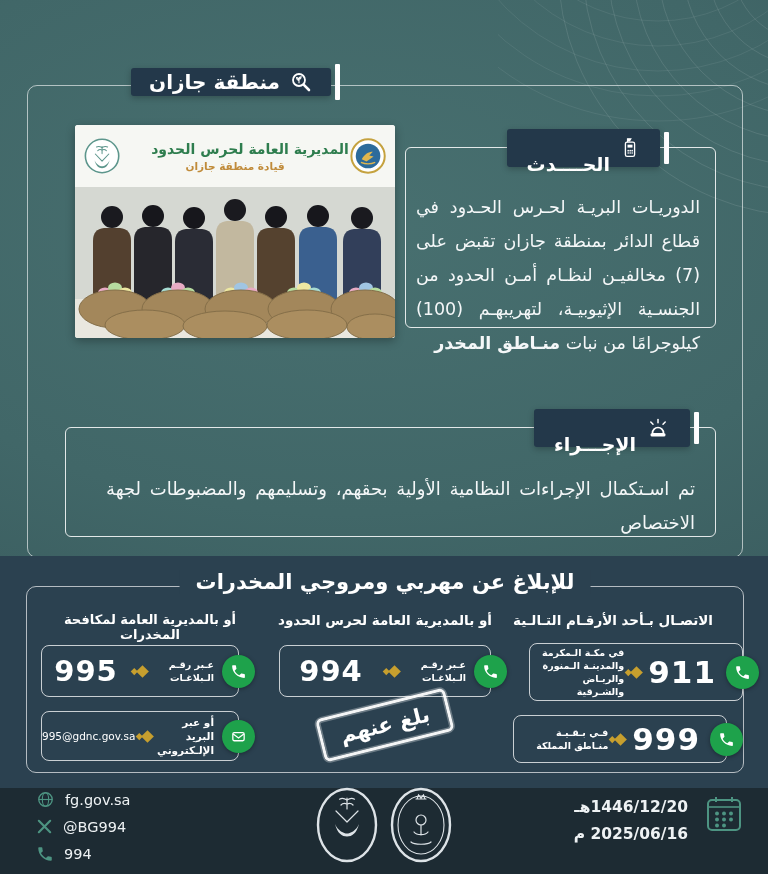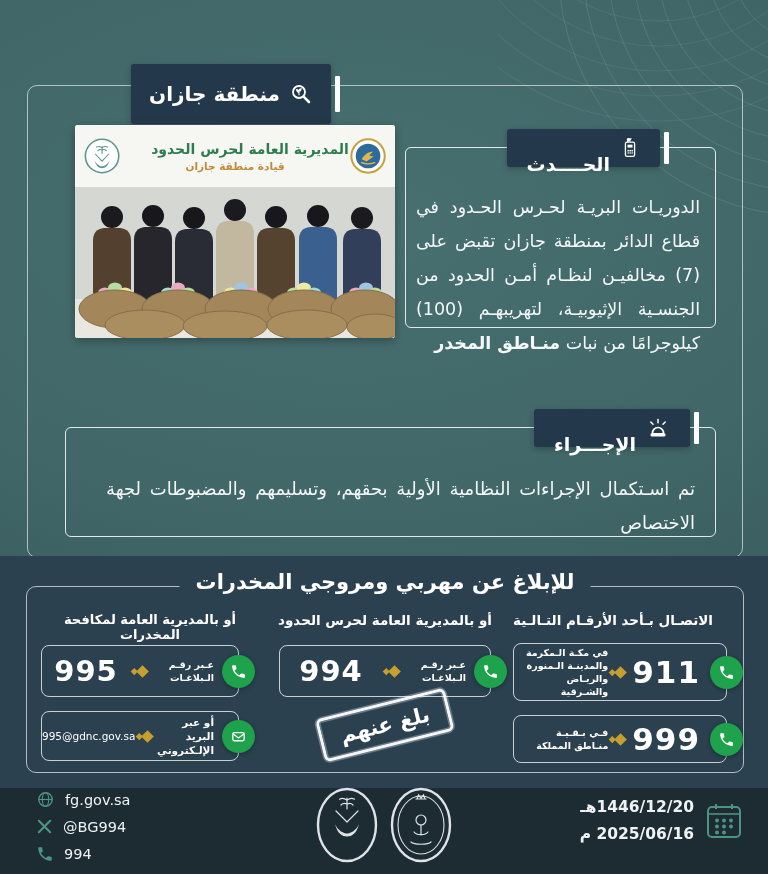--- a/index.html
+++ b/index.html
@@ -15,21 +15,21 @@
   }
   .mesh{position:absolute;top:-14px;right:-30px;width:300px;height:270px;pointer-events:none;}
   .outer-frame{
     position:absolute;left:27px;top:85px;width:714px;height:471px;
     border:1.5px solid rgba(255,255,255,.6);border-radius:10px;
   }
   
   .region-tag{position:absolute;top:-22px;right:402px;display:flex;align-items:center;}
   .tag-bar{width:5px;height:36px;background:#fff;margin-left:4px;border-radius:1px;}
   .tag-box{
-    background:#23384a;height:60px;display:flex;align-items:center;gap:9px;
+    background:#23384a;height:28px;display:flex;align-items:center;gap:9px;
     padding:0 18px;border-radius:3px;box-shadow:0 2px 6px rgba(0,0,0,.25);
   }
   .tag-box .tag-label{font-size:20px;font-weight:bold;white-space:nowrap;}
   
   .photo{
     position:absolute;left:75px;top:125px;width:320px;height:213px;border-radius:3px;
     overflow:hidden;background:#fff;box-shadow:0 3px 10px rgba(0,0,0,.3);
   }
   .photo-banner{
     height:62px;background:#f6f7f3;display:flex;align-items:center;
@@ -74,21 +74,21 @@
   .col-header{
     position:absolute;top:25px;text-align:center;font-weight:bold;font-size:13.5px;color:#fff;
   }
   .h-numbers{right:10px;width:240px;}
   .h-bg{left:50%;transform:translateX(-50%);width:240px;}
   .h-narc{left:8px;width:230px;font-size:13px;}
   .pill{
     position:absolute;display:flex;align-items:center;direction:rtl;
     border:1.5px solid rgba(255,255,255,.75);border-radius:8px;box-sizing:border-box;
   }
-  .pill-911{top:56px;right:16px;width:214px;height:58px;}
+  .pill-911{top:56px;right:0;width:214px;height:58px;}
   .pill-999{top:128px;right:16px;width:214px;height:48px;}
   .pill-994{top:58px;left:50%;transform:translateX(-50%);width:212px;height:52px;}
   .pill-995{top:58px;left:14px;width:198px;height:52px;}
   .pill-email{top:124px;left:14px;width:198px;height:50px;}
   .pcircle{
     flex:0 0 auto;width:33px;height:33px;border-radius:50%;background:#1ea24b;
     display:flex;align-items:center;justify-content:center;
     margin-right:-17px;margin-left:6px;box-shadow:0 1px 4px rgba(0,0,0,.35);
   }
   .pnum{font-size:31px;font-weight:bold;letter-spacing:1px;padding:0 4px;direction:ltr;}
@@ -106,21 +106,21 @@
     position:absolute;top:116px;left:50%;transform:translateX(-50%) rotate(-14deg);
     border:3px solid rgba(255,255,255,.95);border-radius:6px;padding:7px 18px;
     font-size:21px;font-weight:bold;letter-spacing:1px;color:#fff;white-space:nowrap;
     box-shadow:0 0 0 1.5px rgba(255,255,255,.3), inset 0 0 0 1.5px rgba(255,255,255,.3);
   }
   
   .footer-left{position:absolute;left:36px;top:230px;direction:ltr;}
   .f-row{display:flex;align-items:center;gap:10px;height:27px;}
   .f-row .f-text{font-size:14.5px;color:#eef2f4;}
   .footer-logos{position:absolute;left:50%;top:228px;transform:translateX(-50%);display:flex;gap:10px;}
-  .footer-dates{position:absolute;right:24px;top:238px;display:flex;align-items:center;gap:10px;direction:rtl;}
+  .footer-dates{position:absolute;right:24px;top:238px;display:flex;gap:16px;direction:rtl;}
   .dates-col{text-align:right;font-weight:bold;font-size:15.5px;line-height:27px;color:#eef2f4;direction:rtl;}
 </style>
 </head>
 <body>
 
 <div class="poster">
 
   <div class="top-sec">
 
     <svg class="mesh" viewBox="0 0 300 270">

